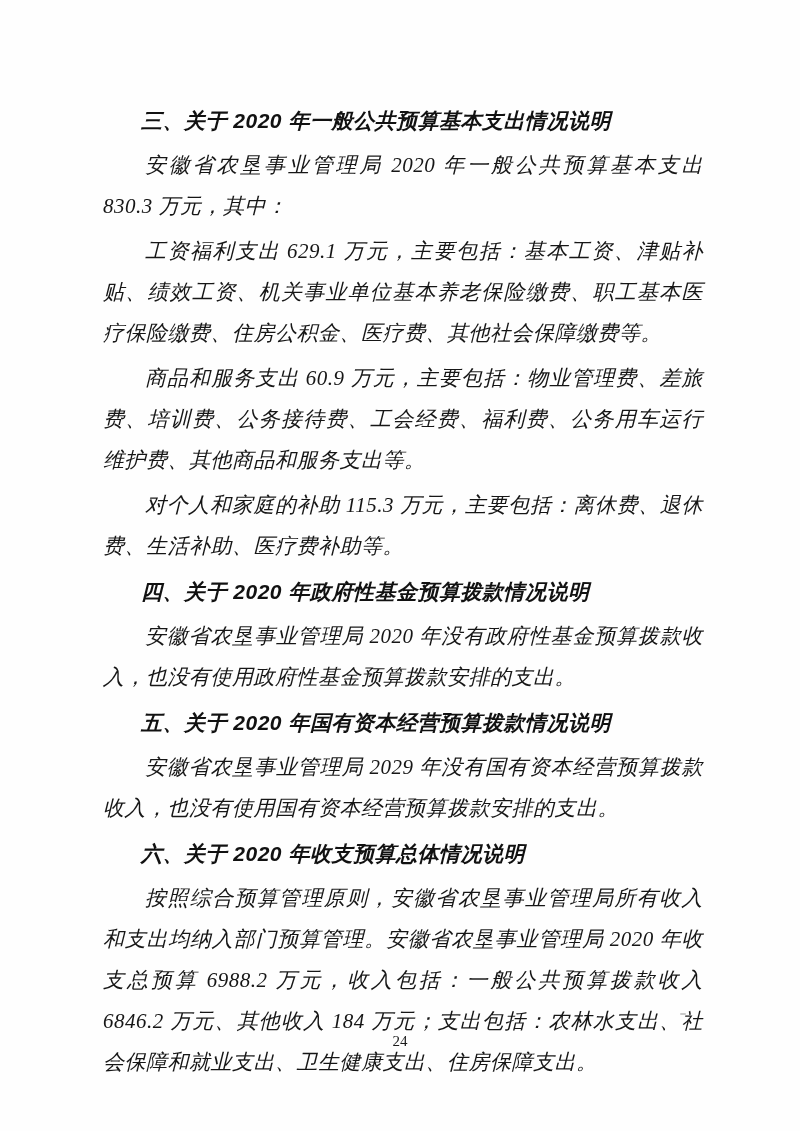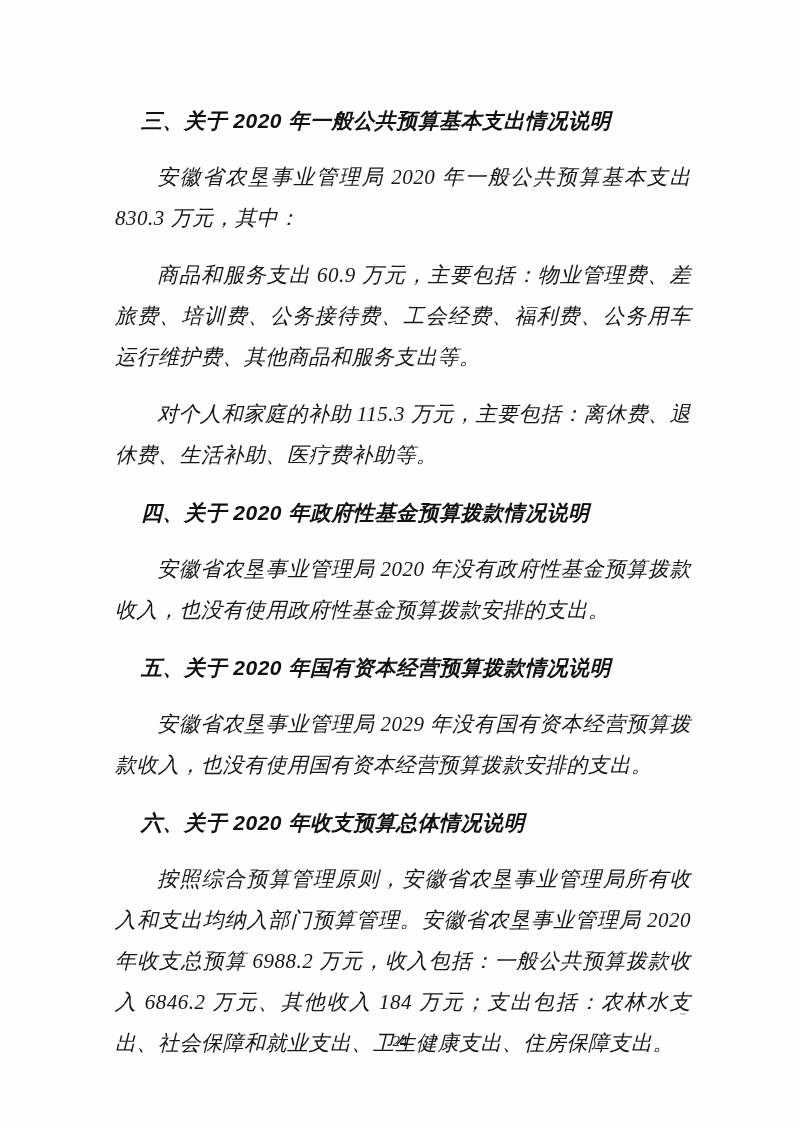--- a/index.html
+++ b/index.html
@@ -17,21 +17,21 @@
     overflow: hidden;
   }
   .content {
     position: absolute;
     left: 99px;
     top: 100px;
     width: 608px;
     font-style: italic;
   }
   .para {
-    margin: 16px;
+    margin: 4px;
     font-size: 21px;
     line-height: 41px;
     text-align: justify;
     text-indent: 2em;
     letter-spacing: 0.5px;
     font-family: "Liberation Serif", "DejaVu Serif", serif;
   }
   .heading {
     margin: 0;
     font-size: 21px;
@@ -45,39 +45,39 @@
   }
   .page-number {
     position: absolute;
     left: 0;
     right: 0;
     top: 1033px;
     text-align: center;
     font-size: 15px;
     color: #1a1a1a;
     font-family: "Liberation Serif", "DejaVu Serif", serif;
-    font-style: italic;
   }
   .scan-artifact {
     position: absolute;
     left: 680px;
     top: 1013px;
     width: 6px;
     height: 2px;
     background: #c9c9c9;
     border-radius: 1px;
   }
 </style>
 </head>
 <body>
 
 <div class="page">
   <div class="content">
     <h2 class="heading">三、关于 2020 年一般公共预算基本支出情况说明</h2>
     <p class="para">安徽省农垦事业管理局 2020 年一般公共预算基本支出 830.3 万元，其中：</p>
+    <p class="para">工资福利支出 629.1 万元，主要包括：基本工资、津贴补贴、绩效工资、机关事业单位基本养老保险缴费、职工基本医疗保险缴费、住房公积金、医疗费、其他社会保障缴费等。</p>
     <p class="para">商品和服务支出 60.9 万元，主要包括：物业管理费、差旅费、培训费、公务接待费、工会经费、福利费、公务用车运行维护费、其他商品和服务支出等。</p>
     <p class="para">对个人和家庭的补助 115.3 万元，主要包括：离休费、退休费、生活补助、医疗费补助等。</p>
     <h2 class="heading">四、关于 2020 年政府性基金预算拨款情况说明</h2>
     <p class="para">安徽省农垦事业管理局 2020 年没有政府性基金预算拨款收入，也没有使用政府性基金预算拨款安排的支出。</p>
     <h2 class="heading">五、关于 2020 年国有资本经营预算拨款情况说明</h2>
     <p class="para">安徽省农垦事业管理局 2029 年没有国有资本经营预算拨款收入，也没有使用国有资本经营预算拨款安排的支出。</p>
     <h2 class="heading">六、关于 2020 年收支预算总体情况说明</h2>
     <p class="para">按照综合预算管理原则，安徽省农垦事业管理局所有收入和支出均纳入部门预算管理。安徽省农垦事业管理局 2020 年收支总预算 6988.2 万元，收入包括：一般公共预算拨款收入 6846.2 万元、其他收入 184 万元；支出包括：农林水支出、社会保障和就业支出、卫生健康支出、住房保障支出。</p>
   </div>
   <div class="scan-artifact"></div>

